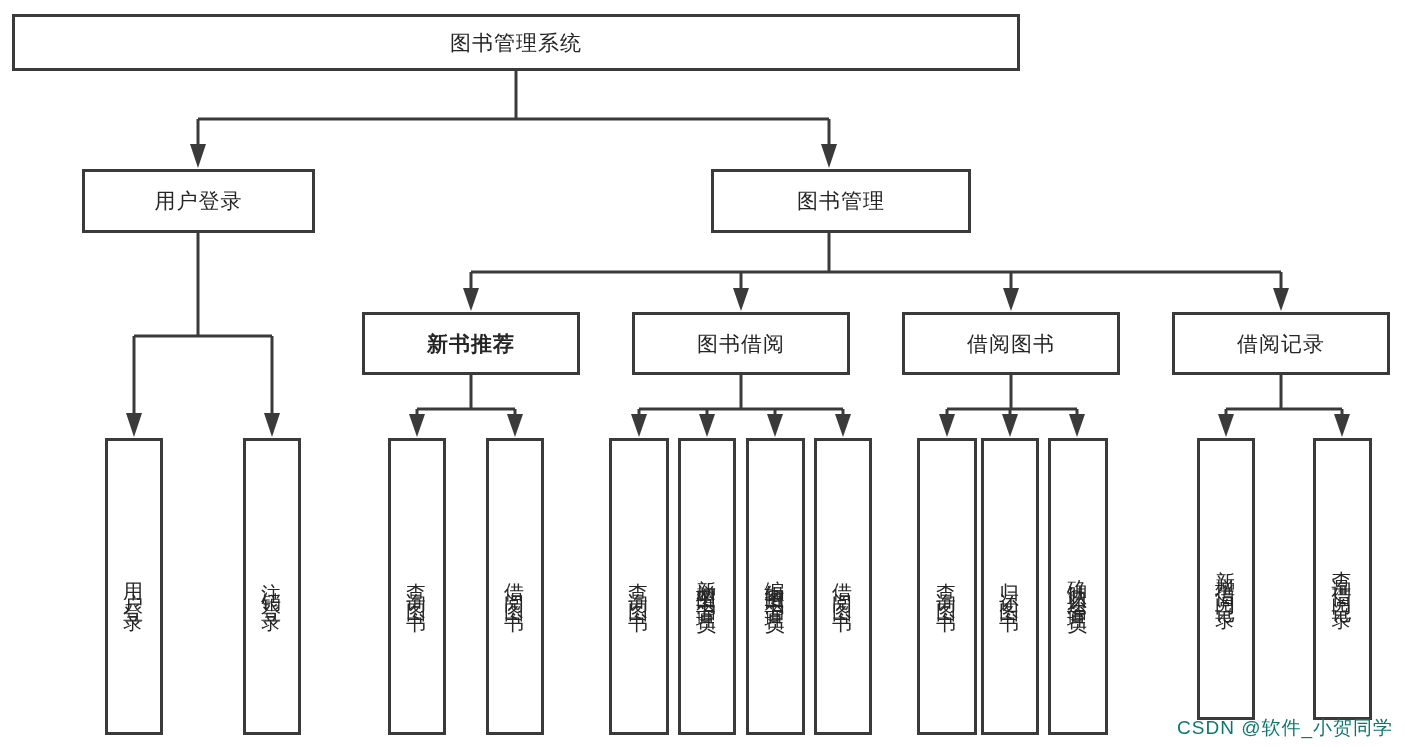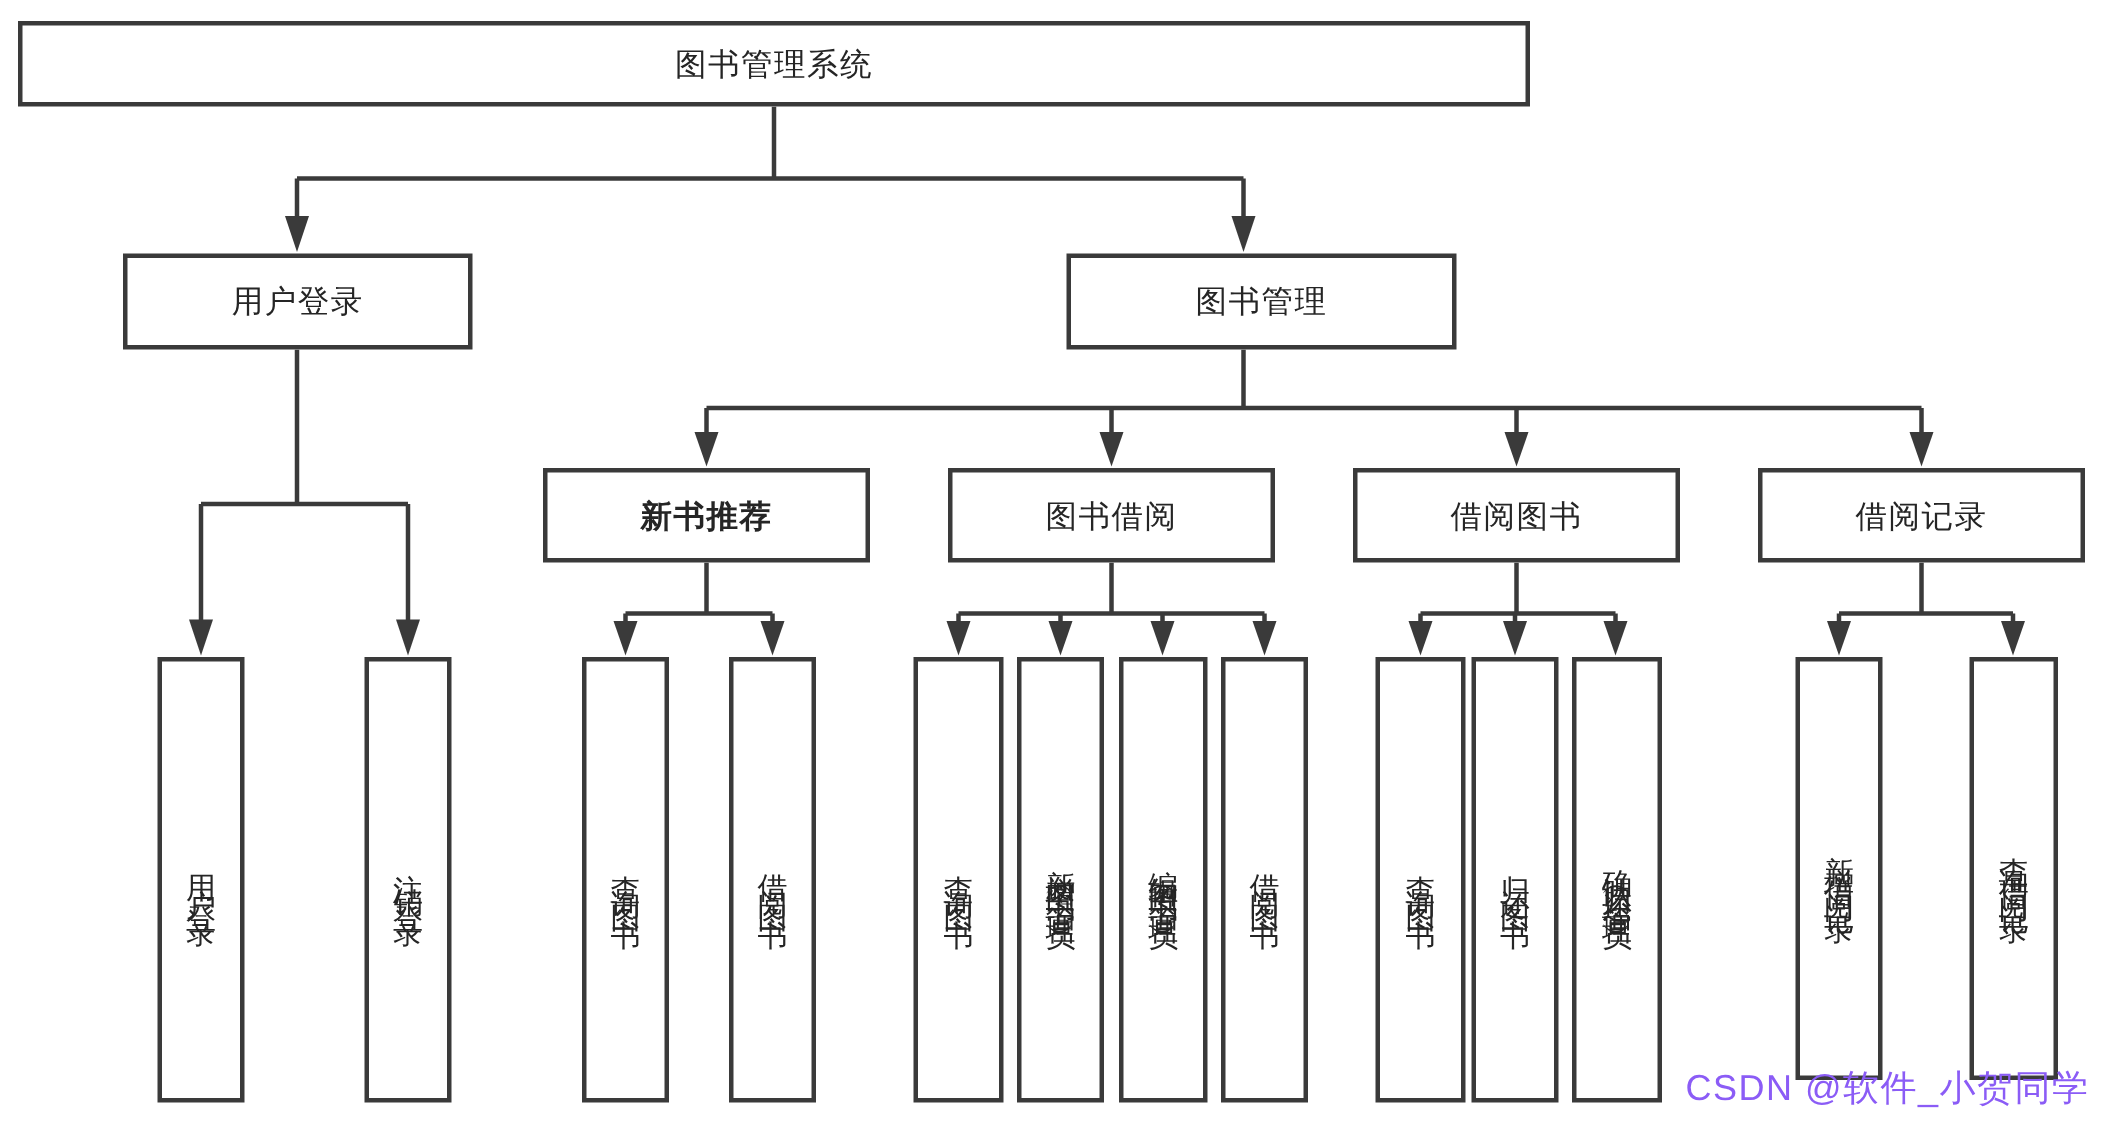--- a/index.html
+++ b/index.html
@@ -48,22 +48,22 @@
   .vbox.vlong .label {
     letter-spacing: 5px;
   }
   .vbox.vmed .label {
     letter-spacing: 8px;
   }
   .watermark {
     position: absolute;
     right: 12px;
     bottom: 6px;
-    font-size: 24px;
-    color: #8b5cf6;
+    font-size: 19px;
+    color: #0f766e;
     letter-spacing: 1px;
     z-index: 3;
     white-space: nowrap;
   }
   line, polyline { stroke: #3a3a3a; stroke-width: 3; fill: none; }
   polygon { fill: #3a3a3a; stroke: none; }
 </style>
 </head>
 <body>
 

